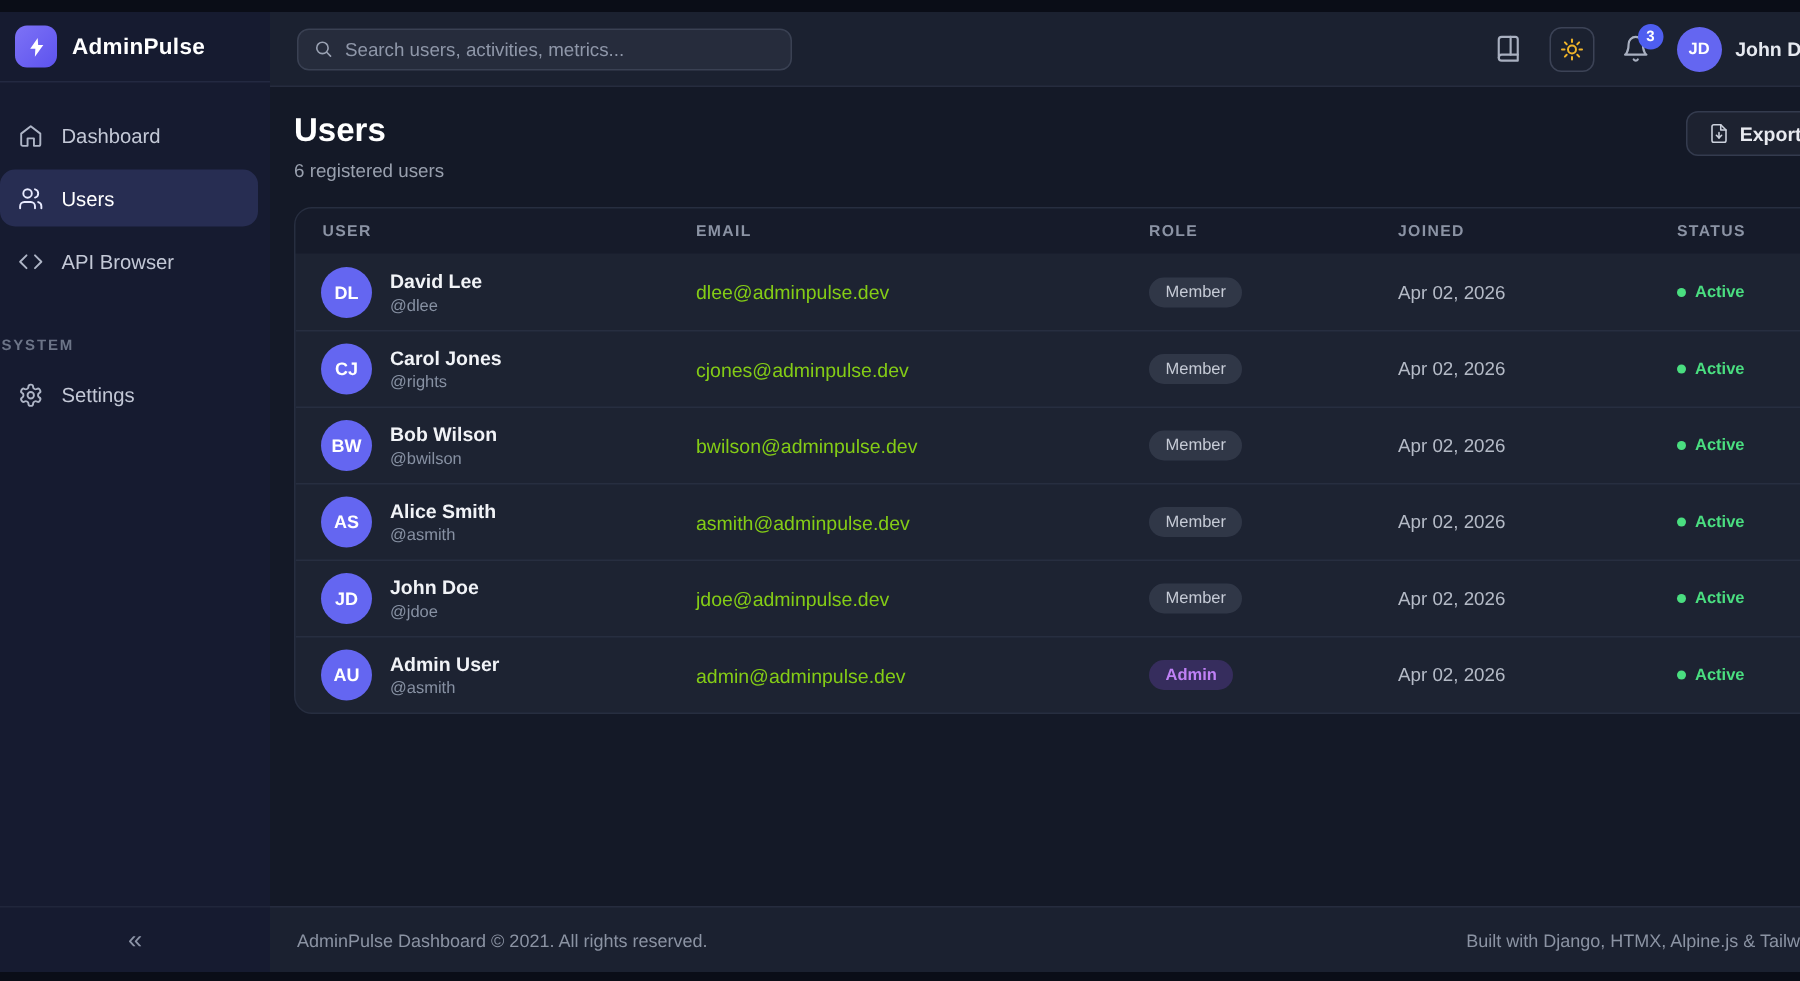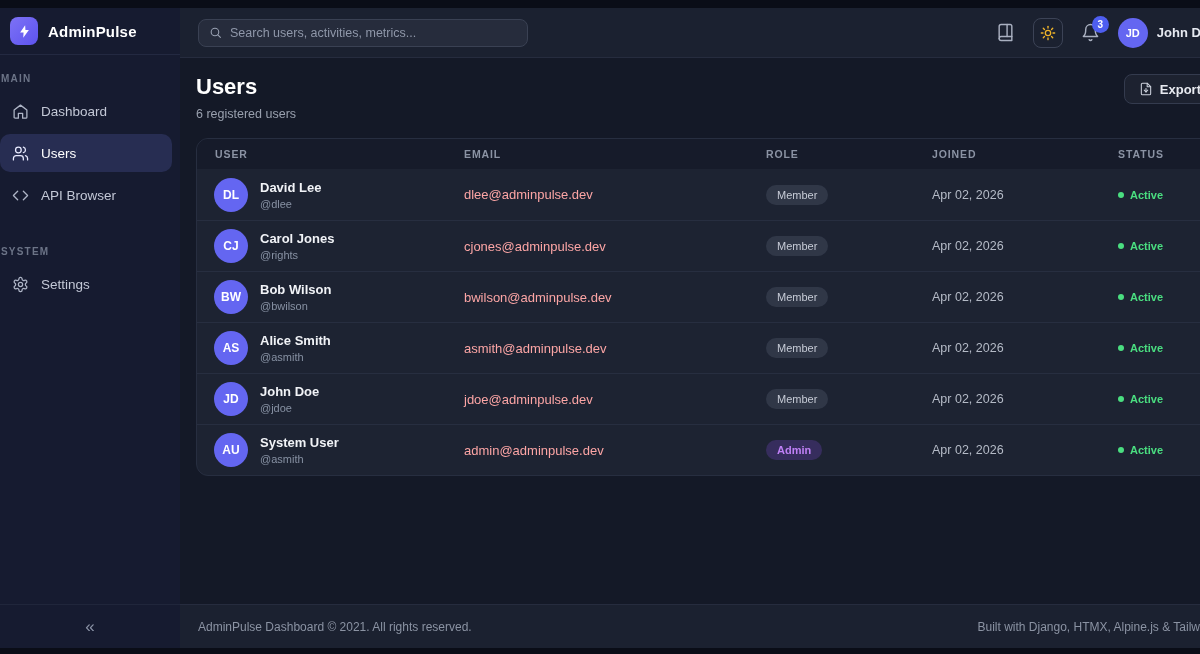--- a/index.html
+++ b/index.html
@@ -75,21 +75,21 @@
   .t-head { height:30px; background:#161b2a; color:#8b93a4; font-size:10.5px; font-weight:700;
             letter-spacing:.9px; text-transform:uppercase; }
   .t-head > div:first-child { padding-left:18px; }
   .t-row { height:51px; border-top:1px solid #272e40; }
   .cell-user { display:flex; align-items:center; gap:12px; padding-left:17px; }
   .avatar-md { width:34px; height:34px; border-radius:50%; background:#6466f1; color:#fff;
                font-size:12px; font-weight:700; display:flex; align-items:center;
                justify-content:center; flex-shrink:0; }
   .u-name { color:#f1f3f7; font-size:13px; font-weight:700; }
   .u-handle { color:#8791a3; font-size:11px; margin-top:3px; }
-  .cell-email { color:#fca5a5; font-size:13px; }
+  .cell-email { color:#84cc16; font-size:13px; }
   .badge { display:inline-block; padding:4px 11px; border-radius:999px; font-size:11px;
            background:rgba(148,163,184,.16); color:#c6cbd6; }
   .badge.admin { background:rgba(147,82,246,.22); color:#bf80f6; font-weight:700; }
   .cell-joined { color:#b4bac6; font-size:12.5px; }
   .cell-status { display:flex; align-items:center; gap:6px; color:#4ade80; font-size:11px;
                  font-weight:700; }
   .dot { width:6px; height:6px; border-radius:50%; background:#4ade80; }
 
   .footer { height:44px; background:#1b2130; border-top:1px solid #262c3e; display:flex;
             align-items:center; justify-content:space-between; padding:0 24px 0 18px;
@@ -104,21 +104,20 @@
     <div class="logo-row">
       <span class="logo-box">
         <svg viewBox="0 0 24 24" fill="#ffffff" stroke="none">
             <polygon points="13 2 5 13.5 10.5 13.5 10 22 19 9.5 13.5 9.5"></polygon>
           </svg>
       </span>
       <span class="brand">AdminPulse</span>
     </div>
 
     <nav class="nav">
-      <div class="section-label">Main</div>
 
       <div class="nav-item">
         <svg viewBox="0 0 24 24" fill="none" stroke-width="1.8" stroke-linecap="round" stroke-linejoin="round">
             <path d="M3 10l9-7 9 7v10a1.5 1.5 0 0 1-1.5 1.5H15v-7H9v7H4.5A1.5 1.5 0 0 1 3 20z"></path>
           </svg>
         <span>Dashboard</span>
       </div>
 
       <div class="nav-item active">
         <svg viewBox="0 0 24 24" fill="none" stroke-width="1.8" stroke-linecap="round" stroke-linejoin="round">
@@ -311,21 +310,21 @@
           <div class="cell-status">
               <span class="dot"></span>
               <span>Active</span>
             </div>
         </div>
 
         <div class="t-grid t-row">
           <div class="cell-user">
             <span class="avatar-md">AU</span>
             <span>
-                <div class="u-name">System User</div>
+                <div class="u-name">Admin User</div>
                   <div class="u-handle">@asmith</div>
               </span>
           </div>
           <div class="cell-email">admin@adminpulse.dev</div>
           <div><span class="badge admin">Admin</span></div>
           <div class="cell-joined">Apr 02, 2026</div>
           <div class="cell-status">
               <span class="dot"></span>
               <span>Active</span>
             </div>

